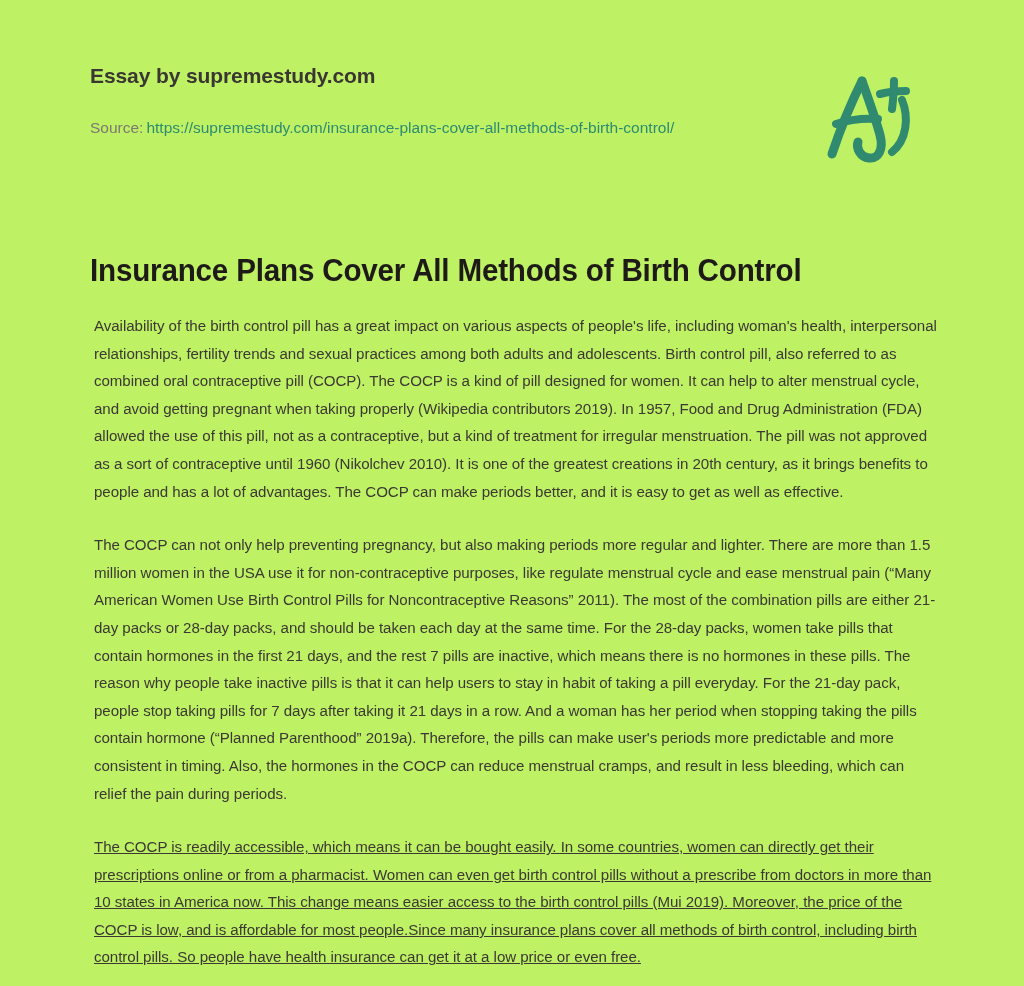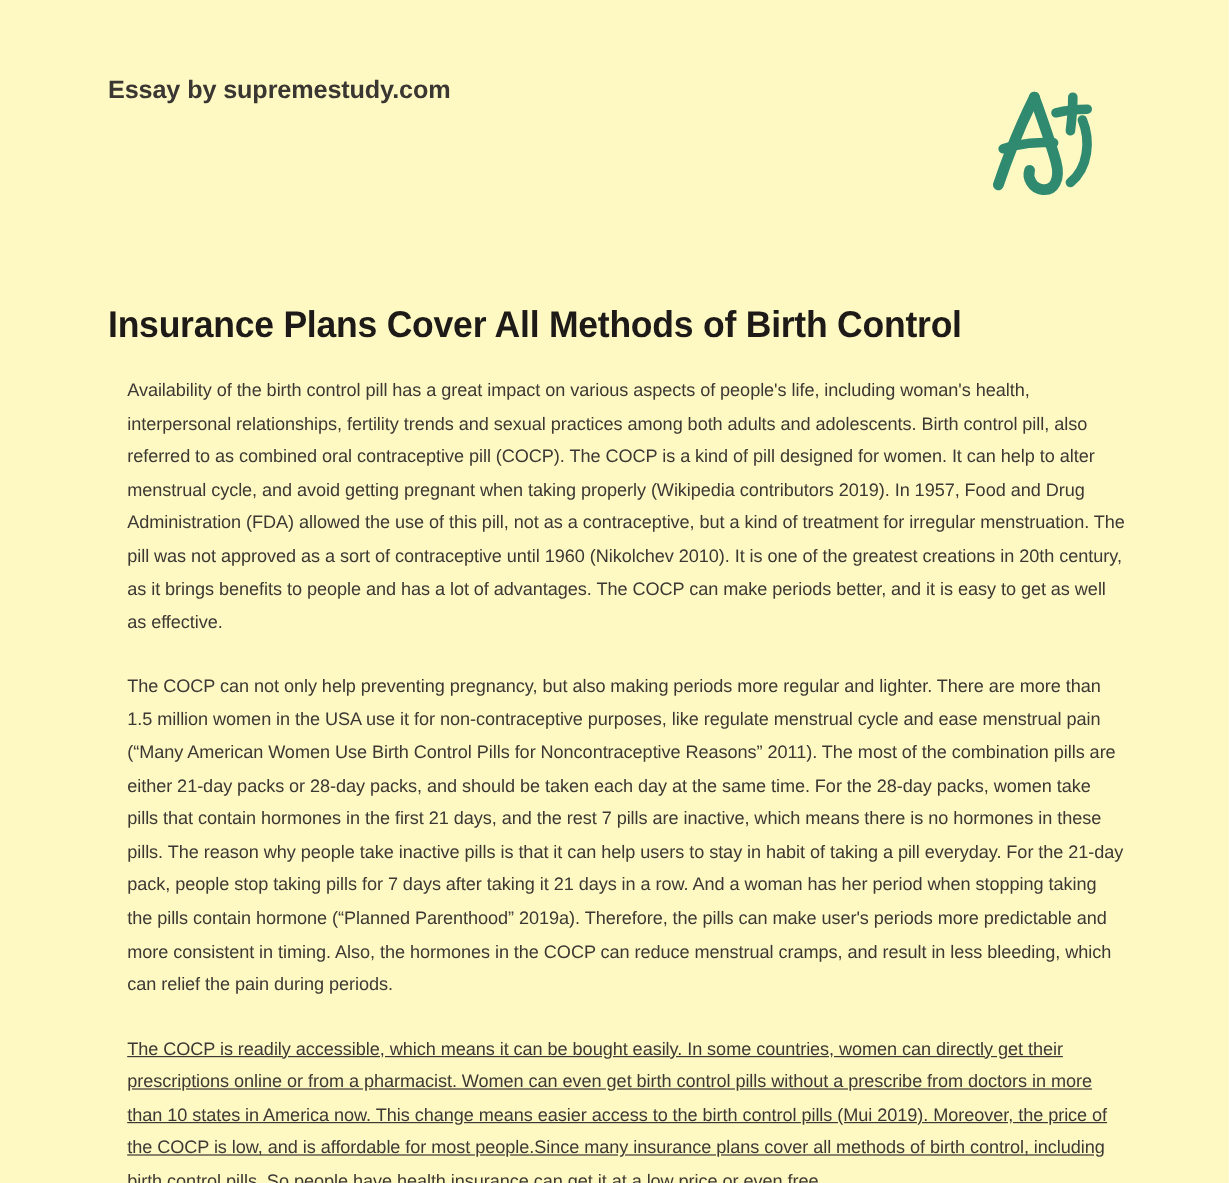--- a/index.html
+++ b/index.html
@@ -11,21 +11,21 @@
     width: 1024px;
     height: 986px;
     background: #fdf9f3;
     font-family: "Liberation Sans", sans-serif;
     overflow: hidden;
   }
   .page {
     position: relative;
     width: 1024px;
     height: 986px;
-    background: #fef9c3;
+    background: #bef264;
     box-sizing: border-box;
   }
 
   
   .header {
     position: absolute;
     left: 90px;
     top: 62px;
     width: 844px;
     height: 110px;
@@ -88,39 +88,42 @@
   }
 
   
   .article-body {
     position: absolute;
     left: 90px;
     top: 312px;
     width: 848px;
   }
   .article-body p {
-    margin: 0 0 26px 16px;
+    margin: 0 0 26px 4px;
     font-size: 15.1px;
     line-height: 27.6px;
     color: #3c3833;
     text-align: left;
     letter-spacing: -0.05px;
   }
   .article-body p:last-child {
     margin-bottom: 0;
     text-decoration: underline;
   }
 </style>
 </head>
 <body>
 
 <div class="page">
 
   <div class="header">
     <div class="byline">Essay by supremestudy.com</div>
+    <div class="source-line">
+      <span class="source-label">Source:</span><a class="source-url" href="#">https://supremestudy.com/insurance-plans-cover-all-methods-of-birth-control/</a>
+    </div>
   </div>
 
   <div class="logo">
     <svg viewBox="0 0 110 108" xmlns="http://www.w3.org/2000/svg">
       <g fill="none" stroke="#2f8a70" stroke-linecap="round" stroke-linejoin="round">
 
         <path d="M50 19 C43 33, 30 62, 20 92" stroke-width="9"></path>
 
         <path d="M50 19 C56 36, 64 58, 68 73 C72 88, 66 97, 57 96 C48 95, 44 86, 46 80" stroke-width="9"></path>
 

